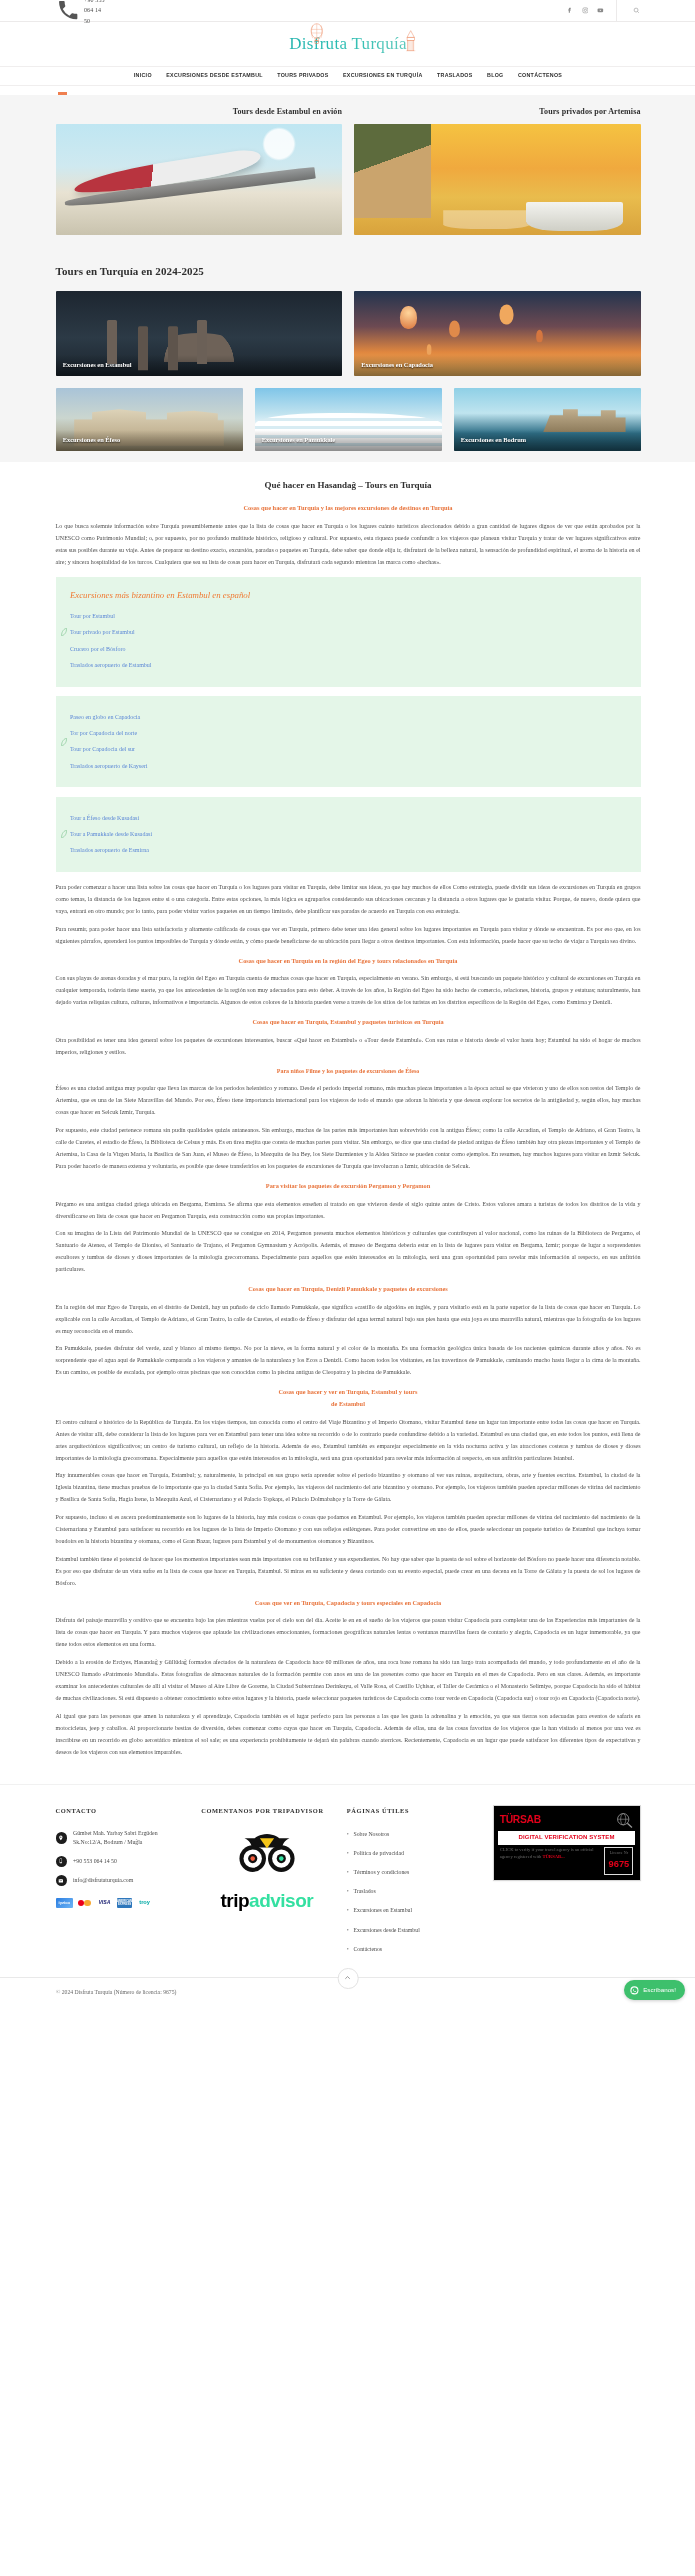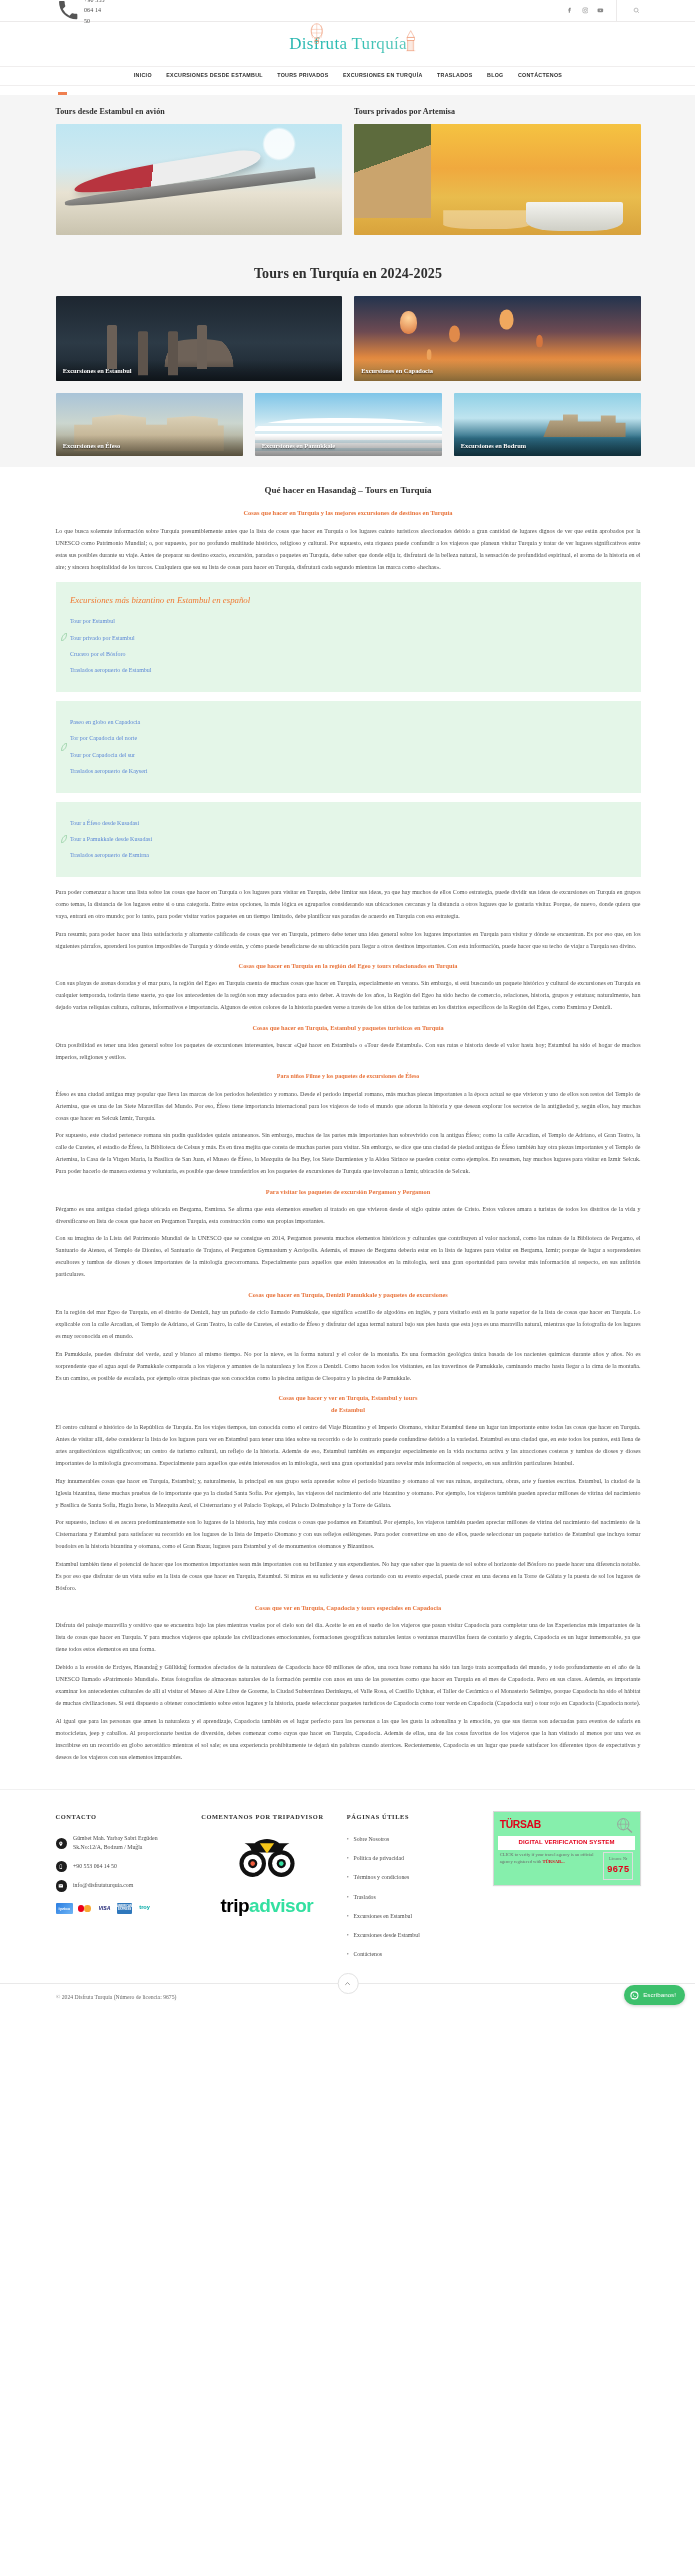--- a/index.html
+++ b/index.html
@@ -67,21 +67,21 @@
   }
   .nav-accent { height: 3.1px; width: 9.3px; background: #ef7f4f; margin: 6.2px 0 0 58px; }
 
   
   .band { background: #f5f5f5; padding: 9.3px 0 11.3px; }
   .wrap { width: 585px; margin: 0 auto; }
 
   .two-col { display: flex; gap: 12px; }
   .col { flex: 1; }
   .card-title {
-    text-align: left;
+    text-align: right;
     font-size: 8px;
     font-weight: 700;
     color: #2f2f2f;
     margin-bottom: 5.7px;
     letter-spacing: 0.1px;
   }
   .thumb { width: 100%; height: 111px; border-radius: 1px; overflow: hidden; position: relative; display:block; }
 
   
   .img-plane { background:
@@ -163,22 +163,21 @@
     position: absolute; left: 0; bottom: 0; width: 100%;
     padding: 4.6px 7.2px 5.2px;
     font-size: 6.4px;
     font-weight: 700;
     color: #ffffff;
     text-shadow: 0 0.5px 1.5px rgba(0,0,0,.7);
     background: linear-gradient(transparent, rgba(0,0,0,.45));
   }
 
   .sec-title {
-    text-align: center;
-    font-size: 14px;
+    font-size: 11px;
     font-weight: 700;
     color: #2f2f2f;
     padding: 13.4px 0 9.3px;
     letter-spacing: 0.1px;
   }
   .grid-2 { display: flex; gap: 12px; }
   .grid-3 { display: flex; gap: 12px; margin-top: 12px; }
   .grid-2 .thumb { height: 85px; }
   .grid-3 .thumb { height: 63px; }
 
@@ -272,32 +271,32 @@
   .ta-owl { width: 66px; height: 49px; }
   .ta-word { font-family:"Liberation Sans",sans-serif; font-size:19px; font-weight:700; letter-spacing:-0.5px; margin-top: 6.2px; }
   .ta-word .t1 { color:#000000; }
   .ta-word .t2 { color:#34e0a1; }
 
   .links { list-style: none; }
   .links li { display:flex; align-items:baseline; gap:4.6px; font-size:5.8px; color:#4a4a4a; margin-bottom: 8.2px; }
   .links li::before { content:"•"; color:#8a8a8a; font-size:5.7px; }
 
   .tursab {
-    width: 148px; border: 0.5px solid #d8d8d8; background: #86efac;
+    width: 148px; border: 0.5px solid #d8d8d8; background: #000000;
     padding: 3.6px 4.1px; box-shadow: 0 0.5px 1.5px rgba(0,0,0,.08);
   }
   .tursab-top { display: flex; align-items: center; justify-content: space-between; padding: 1px 2.1px 2.1px; }
   .tursab-brand { font-family:"Liberation Sans",sans-serif; font-weight:700; font-size:10.3px; color:#e2001a; letter-spacing:-0.3px; }
   .tursab-dvs { background:#ffffff; color:#e2001a; font-family:"Liberation Sans",sans-serif; font-weight:700; font-size:6px; letter-spacing:0.1px; text-align:center; padding:1px 0 2.1px; }
   .tursab-bot { display:flex; gap:3.1px; align-items:flex-start; padding: 2.1px 2.1px 1px; }
   .tursab-txt { font-size:4.6px; color:#6a6a6a; line-height:1.5; flex:1; }
   .tursab-txt b { color:#e2001a; }
   .tursab-lic { border:0.5px solid #ddd; text-align:center; padding:1.5px 3.1px; }
   .tursab-lic .l1 { font-size:4.1px; color:#6a6a6a; }
-  .tursab-lic .l2 { font-size:9.3px; color:#e2001a; font-weight:700; font-family:Liberation Mono, monospace; }
+  .tursab-lic .l2 { font-size:9.3px; color:#e2001a; font-weight:700; font-family:Liberation Sans, sans-serif; }
 
   .foot-bottom {
     margin-top: 14.4px; border-top: 0.5px solid #e9e9e9;
     position: relative; height: 30px;
   }
   .copyright { position:absolute; left:56px; top:9.3px; font-size:5.7px; color:#6a6a6a; }
   .scroll-top {
     position:absolute; left:50%; transform:translateX(-50%); top:-10.3px;
     width:20.6px; height:20.6px; border-radius:50%; background:#fff; border:0.5px solid #e2e2e2;
     display:flex; align-items:center; justify-content:center; cursor:pointer;

